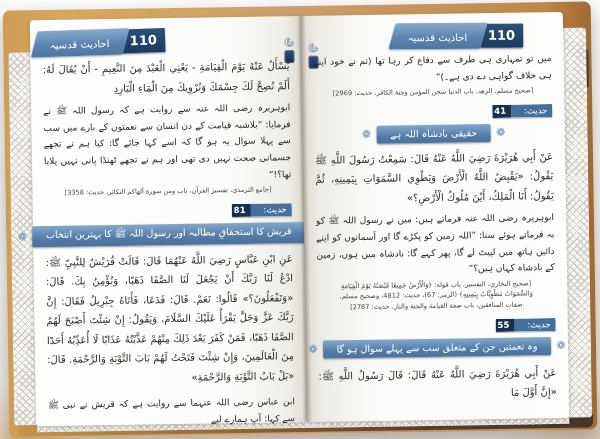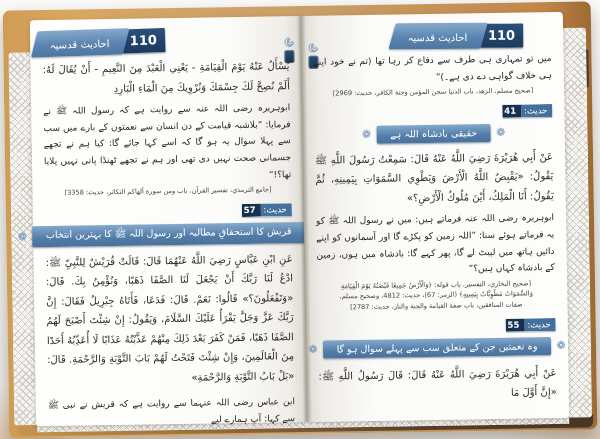--- a/index.html
+++ b/index.html
@@ -86,21 +86,21 @@
     width:10px;height:13px;border-radius:2px;
     background:linear-gradient(#2d4d72,#16314f);
     box-shadow:inset 0 0 0 1px rgba(255,255,255,.25);
   }
   
   .badge{
     align-self:flex-start;display:flex;direction:rtl;align-items:stretch;
     font-size:8.5px;flex:0 0 auto;border-radius:1px;overflow:hidden;
     box-shadow:0 1px 1px rgba(20,40,70,.35);
   }
-  .badge-label{background:#44709d;color:#fff;padding:1px 5px 2px 3px;}
+  .badge-label{background:#44709d;color:#fff;padding:1px 5px 2px 13px;}
   .badge-num{background:#16314f;color:#fff;font-weight:bold;padding:1px 5px 2px 2px;}
   
   .ribbon{display:flex;align-items:center;justify-content:center;gap:5px;flex:0 0 auto;}
   .ribbon-orn{color:#6b8fb4;font-size:11px;line-height:1;}
   .ribbon-bar{
     background:linear-gradient(#83a8ca,#527ca9 60%,#49719b);
     color:#fff;font-size:9.5px;padding:3px 14px 4px 14px;border-radius:2px;
     box-shadow:0 1px 2px rgba(20,40,70,.45);white-space:nowrap;
   }
   
@@ -145,21 +145,21 @@
           </div>
           <div class="hdr-num">110</div>
         </div>
 
         <div class="ar mt6">يُسْأَلُ عَنْهُ يَوْمَ الْقِيَامَةِ - يَعْنِي الْعَبْدَ مِنَ النَّعِيمِ - أَنْ يُقَالَ لَهُ: أَلَمْ نُصِحَّ لَكَ جِسْمَكَ وَنُرْوِيكَ مِنَ الْمَاءِ الْبَارِدِ</div>
         <div class="ur mt4">ابوہریرہ رضی اللہ عنہ سے روایت ہے کہ رسول اللہ ﷺ نے فرمایا: ”بلاشبہ قیامت کے دن انسان سے نعمتوں کے بارے میں سب سے پہلا سوال یہ ہو گا کہ اسے کہا جائے گا: کیا ہم نے تجھے جسمانی صحت نہیں دی تھی اور ہم نے تجھے ٹھنڈا پانی نہیں پلایا تھا؟!“</div>
         <div class="ref mt2">[جامع الترمذي، تفسير القرآن، باب ومن سورة ألهاكم التكاثر، حديث: 3358]</div>
 
         <div class="badge mt8">
           <span class="badge-label">حدیث:</span>
-          <span class="badge-num">57</span>
+          <span class="badge-num">81</span>
         </div>
 
         <div class="ribbon mt6">
           <span class="ribbon-orn">❁</span>
           <span class="ribbon-bar">قریش کا استحقاقِ مطالبہ اور رسول اللہ ﷺ کا بہترین انتخاب</span>
           <span class="ribbon-orn">❁</span>
         </div>
 
         <div class="ar mt6">عَنِ ابْنِ عَبَّاسٍ رَضِيَ اللَّهُ عَنْهُمَا قَالَ: قَالَتْ قُرَيْشٌ لِلنَّبِيِّ ﷺ: ادْعُ لَنَا رَبَّكَ أَنْ يَجْعَلَ لَنَا الصَّفَا ذَهَبًا، وَنُؤْمِنُ بِكَ. قَالَ: «وَتَفْعَلُونَ؟» قَالُوا: نَعَمْ. قَالَ: فَدَعَا، فَأَتَاهُ جِبْرِيلُ فَقَالَ: إِنَّ رَبَّكَ عَزَّ وَجَلَّ يَقْرَأُ عَلَيْكَ السَّلَامَ، وَيَقُولُ: إِنْ شِئْتَ أَصْبَحَ لَهُمُ الصَّفَا ذَهَبًا، فَمَنْ كَفَرَ بَعْدَ ذَلِكَ مِنْهُمْ عَذَّبْتُهُ عَذَابًا لَا أُعَذِّبُهُ أَحَدًا مِنَ الْعَالَمِينَ، وَإِنْ شِئْتَ فَتَحْتُ لَهُمْ بَابَ التَّوْبَةِ وَالرَّحْمَةِ. قَالَ: «بَلْ بَابُ التَّوْبَةِ وَالرَّحْمَةِ»</div>
         <div class="ur mt8">ابن عباس رضی اللہ عنہما سے روایت ہے کہ قریش نے نبی ﷺ سے کہا: آپ ہمارے لیے</div>

